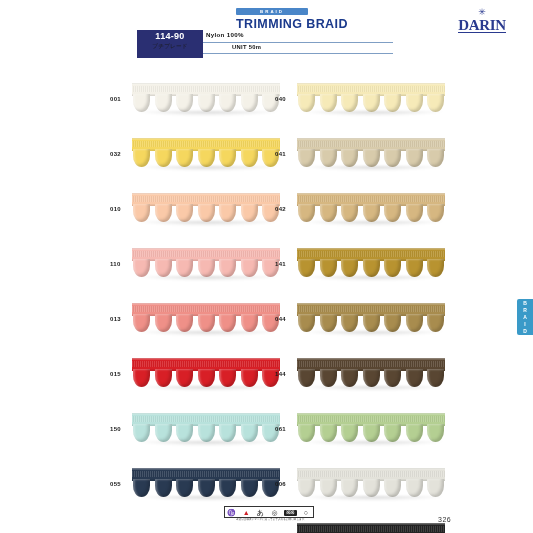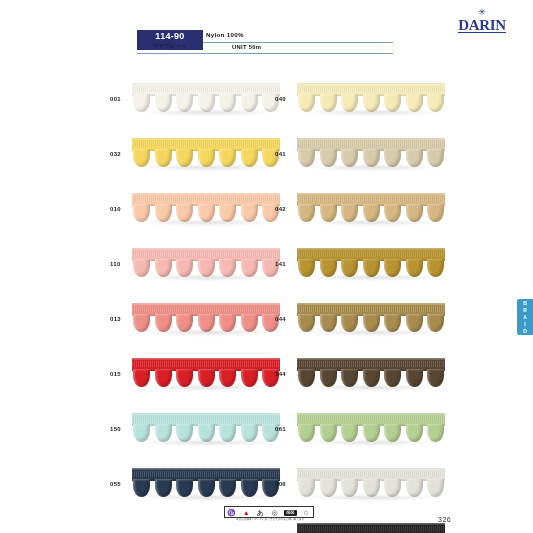--- a/index.html
+++ b/index.html
@@ -57,21 +57,21 @@
     font-family: "Liberation Serif", serif;
     border-bottom: 1.6px solid #2a3a8f;
     display: inline-block;
     line-height: 13px;
   }
 
   
   .prod-code {
     position: absolute;
     left: 137px; top: 30px;
-    width: 66px; height: 20px;
+    width: 66px; height: 28px;
     background: #2a2f72;
     color: #fff;
     font-size: 9px; font-weight: bold;
     line-height: 12px;
     text-align: center;
     letter-spacing: 0.3px;
   }
   .prod-jp {
     position: absolute;
     left: 137px; top: 43px;
@@ -241,20 +241,24 @@
     font-size: 7px;
     color: #333;
     letter-spacing: 0.4px;
   }
 </style>
 </head>
 <body>
 
 <div id="page">
 
+  <div class="hdr-badge-wrap">
+    <div class="hdr-braid-pill">BRAID</div>
+    <div class="hdr-title">TRIMMING  BRAID</div>
+  </div>
 
   <div class="logo">
     <div class="logo-star">✳</div>
     <div class="logo-text">DARIN</div>
   </div>
 
   <div class="rule-a"></div>
   <div class="rule-b"></div>
   <div class="prod-code">114-90</div>
   <div class="prod-jp">プチブレード</div>

